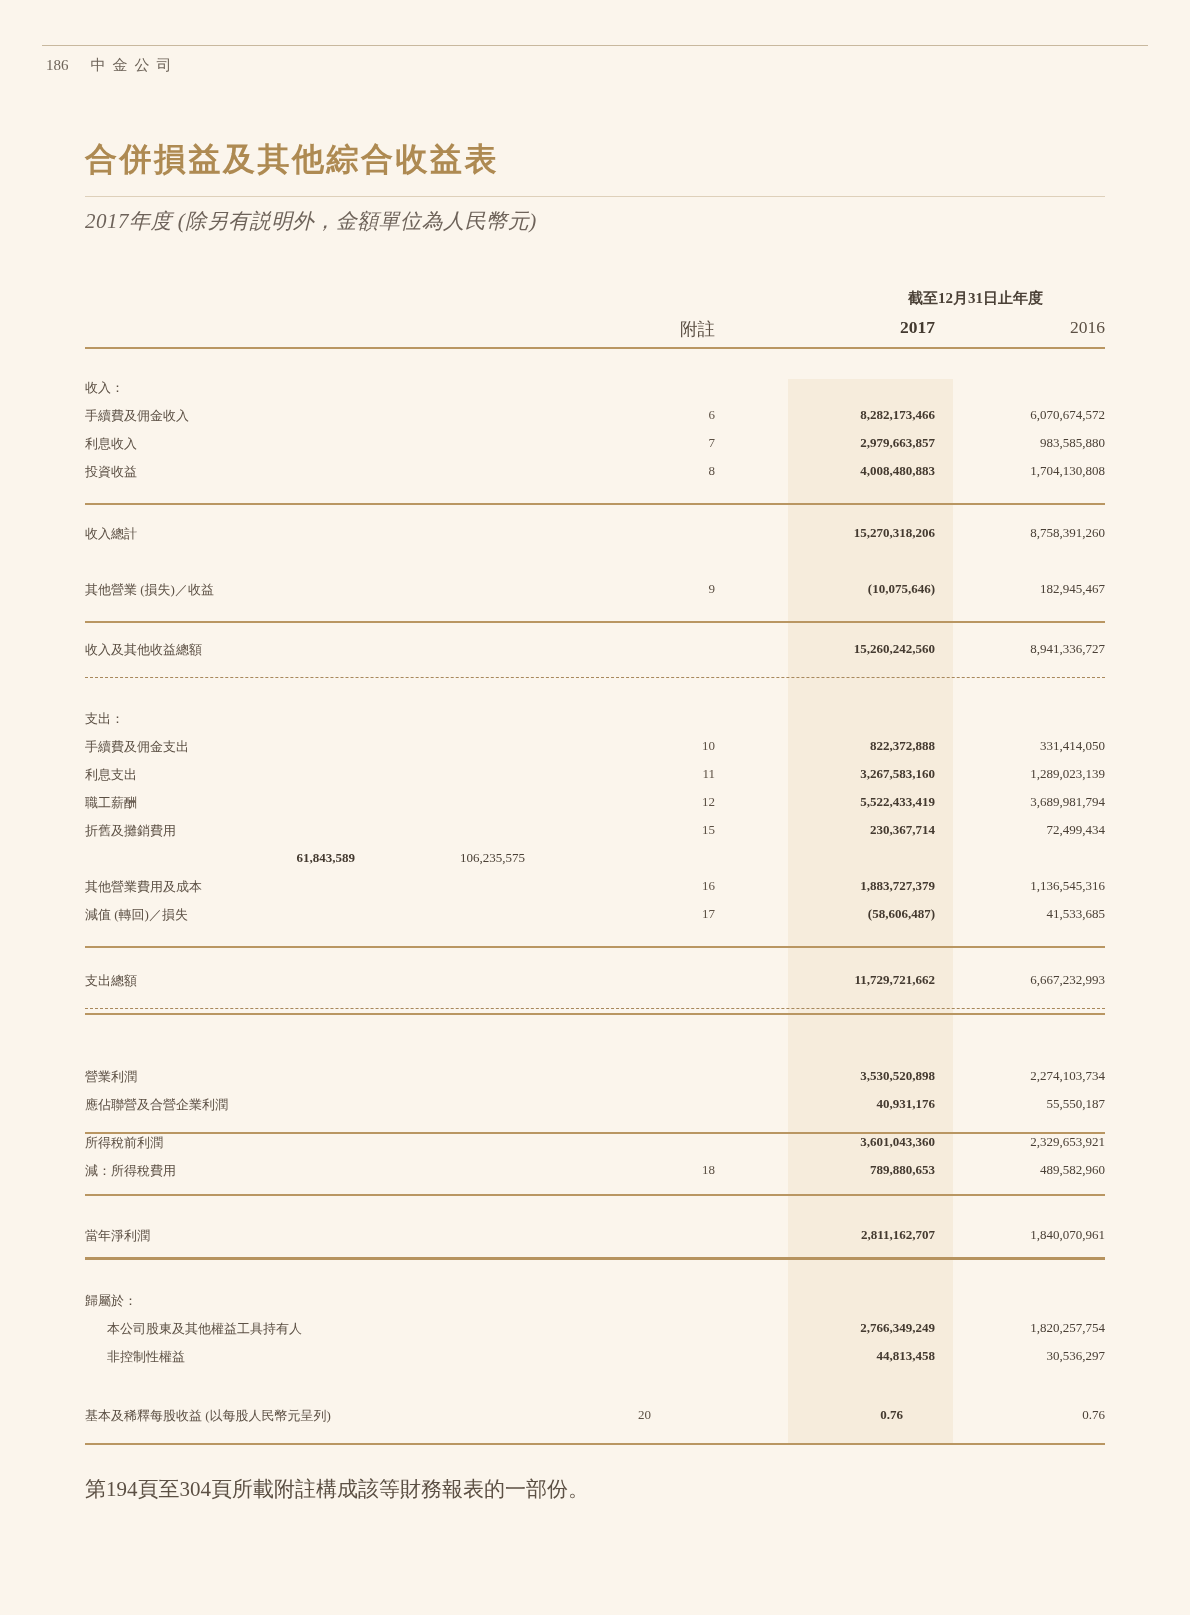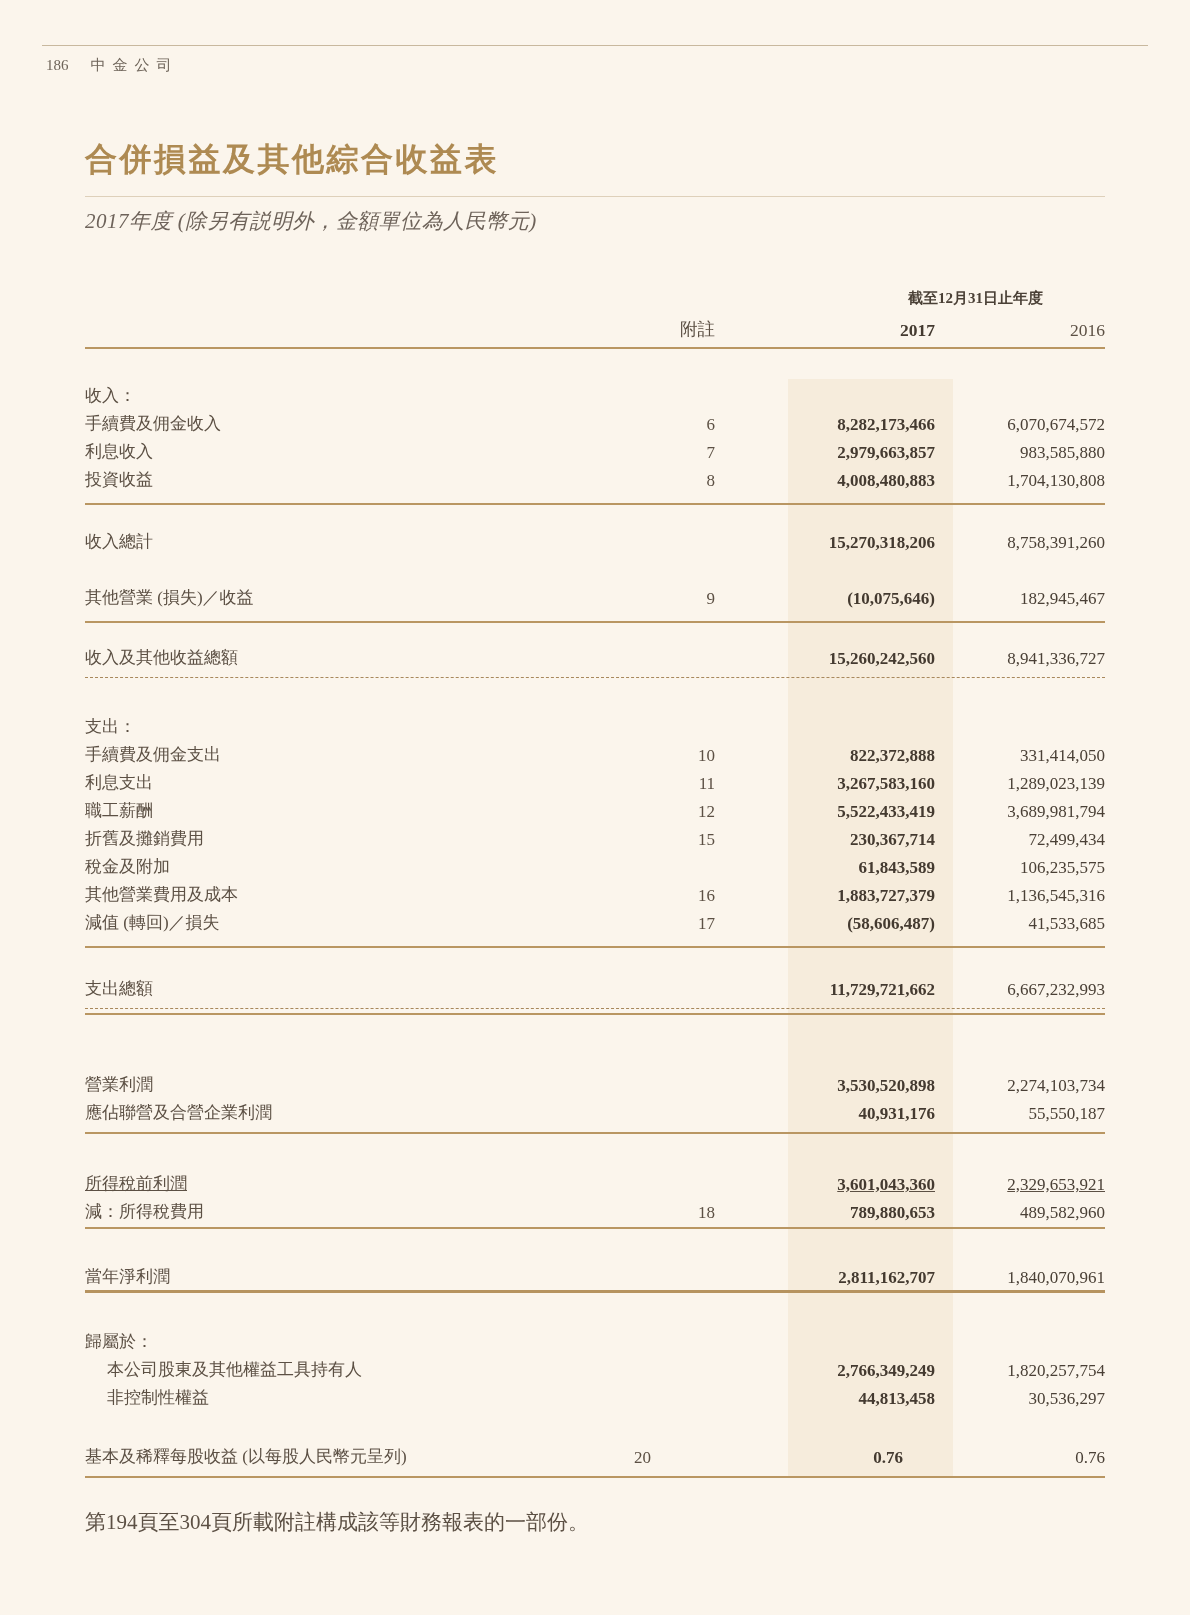--- a/index.html
+++ b/index.html
@@ -14,24 +14,24 @@
   .top-rule{position:absolute;top:45px;left:42px;right:42px;border-top:1px solid #C8B89E;}
   .page-header{position:absolute;top:56px;left:46px;display:flex;align-items:baseline;gap:22px;
     font-size:15px;color:#6E6459;}
   .page-header .company{letter-spacing:7px;}
   .content{position:absolute;left:85px;top:138px;width:1020px;}
   h1.doc-title{margin:0;font-size:32px;line-height:1.35;font-weight:700;color:#AE8A52;letter-spacing:2.5px;}
   .title-rule{margin-top:15px;border-top:1px solid #DED0BA;}
   .subtitle{margin-top:10px;font-size:21px;font-style:italic;color:#6E635A;letter-spacing:0.5px;}
   .thead{position:relative;margin-top:48px;height:64px;border-bottom:2px solid #B99662;}
   .period-header{position:absolute;top:6px;right:62px;font-weight:700;font-size:15px;color:#4A4036;}
-  .col-headers{position:absolute;bottom:6px;left:12px;right:0;display:flex;align-items:flex-end;font-size:17.5px;}
+  .col-headers{position:absolute;bottom:6px;left:12px;right:0;display:flex;align-items:flex-start;font-size:17.5px;}
   .tbody{position:relative;}
   .band{position:absolute;top:0;bottom:0;left:703px;width:165px;background:#F6ECDC;}
-  .row{position:relative;display:flex;align-items:flex-end;height:28px;font-size:17px;color:#5C5044;}
+  .row{position:relative;display:flex;align-items:flex-start;height:28px;font-size:13px;color:#5C5044;}
   .c-label{flex:1;text-align:left;white-space:nowrap;}
   .c-label.indent{padding-left:22px;}
   .c-note{width:50px;text-align:right;color:#5C5044;}
   .c17{width:220px;text-align:right;font-weight:700;color:#443A30;}
   .c16{width:170px;text-align:right;color:#4A4036;}
   .section .c-label{color:#5C5044;}
   .rule{position:relative;height:0;}
   .rule-solid{border-top:2px solid #B99662;}
   .rule-dashed{border-top:1.5px dashed #A8885C;}
   .rule-thick{border-top:3.5px solid #B6935F;}
@@ -137,21 +137,20 @@
             <span class="c17">5,522,433,419</span>
             <span class="c16">3,689,981,794</span>
           </div>
           <div class="row">
             <span class="c-label">折舊及攤銷費用</span>
             <span class="c-note">15</span>
             <span class="c17">230,367,714</span>
             <span class="c16">72,499,434</span>
           </div>
           <div class="row">
-            <span class="c-label">稅金及附加</span>
             <span class="c-note"></span>
             <span class="c17">61,843,589</span>
             <span class="c16">106,235,575</span>
           </div>
           <div class="row">
             <span class="c-label">其他營業費用及成本</span>
             <span class="c-note">16</span>
             <span class="c17">1,883,727,379</span>
             <span class="c16">1,136,545,316</span>
           </div>
@@ -176,21 +175,21 @@
             <span class="c17">3,530,520,898</span>
             <span class="c16">2,274,103,734</span>
           </div>
           <div class="row">
             <span class="c-label">應佔聯營及合營企業利潤</span>
             <span class="c-note"></span>
             <span class="c17">40,931,176</span>
             <span class="c16">55,550,187</span>
           </div>
           <div class="rule rule-solid" style="margin-top: 8px;"></div>
-          <div class="row" style="margin-top: 33px; text-decoration: underline;">
+          <div class="row" style="">
             <span class="c-label">所得稅前利潤</span>
             <span class="c-note"></span>
             <span class="c17">3,601,043,360</span>
             <span class="c16">2,329,653,921</span>
           </div>
           <div class="row">
             <span class="c-label">減：所得稅費用</span>
             <span class="c-note">18</span>
             <span class="c17">789,880,653</span>
             <span class="c16">489,582,960</span>

